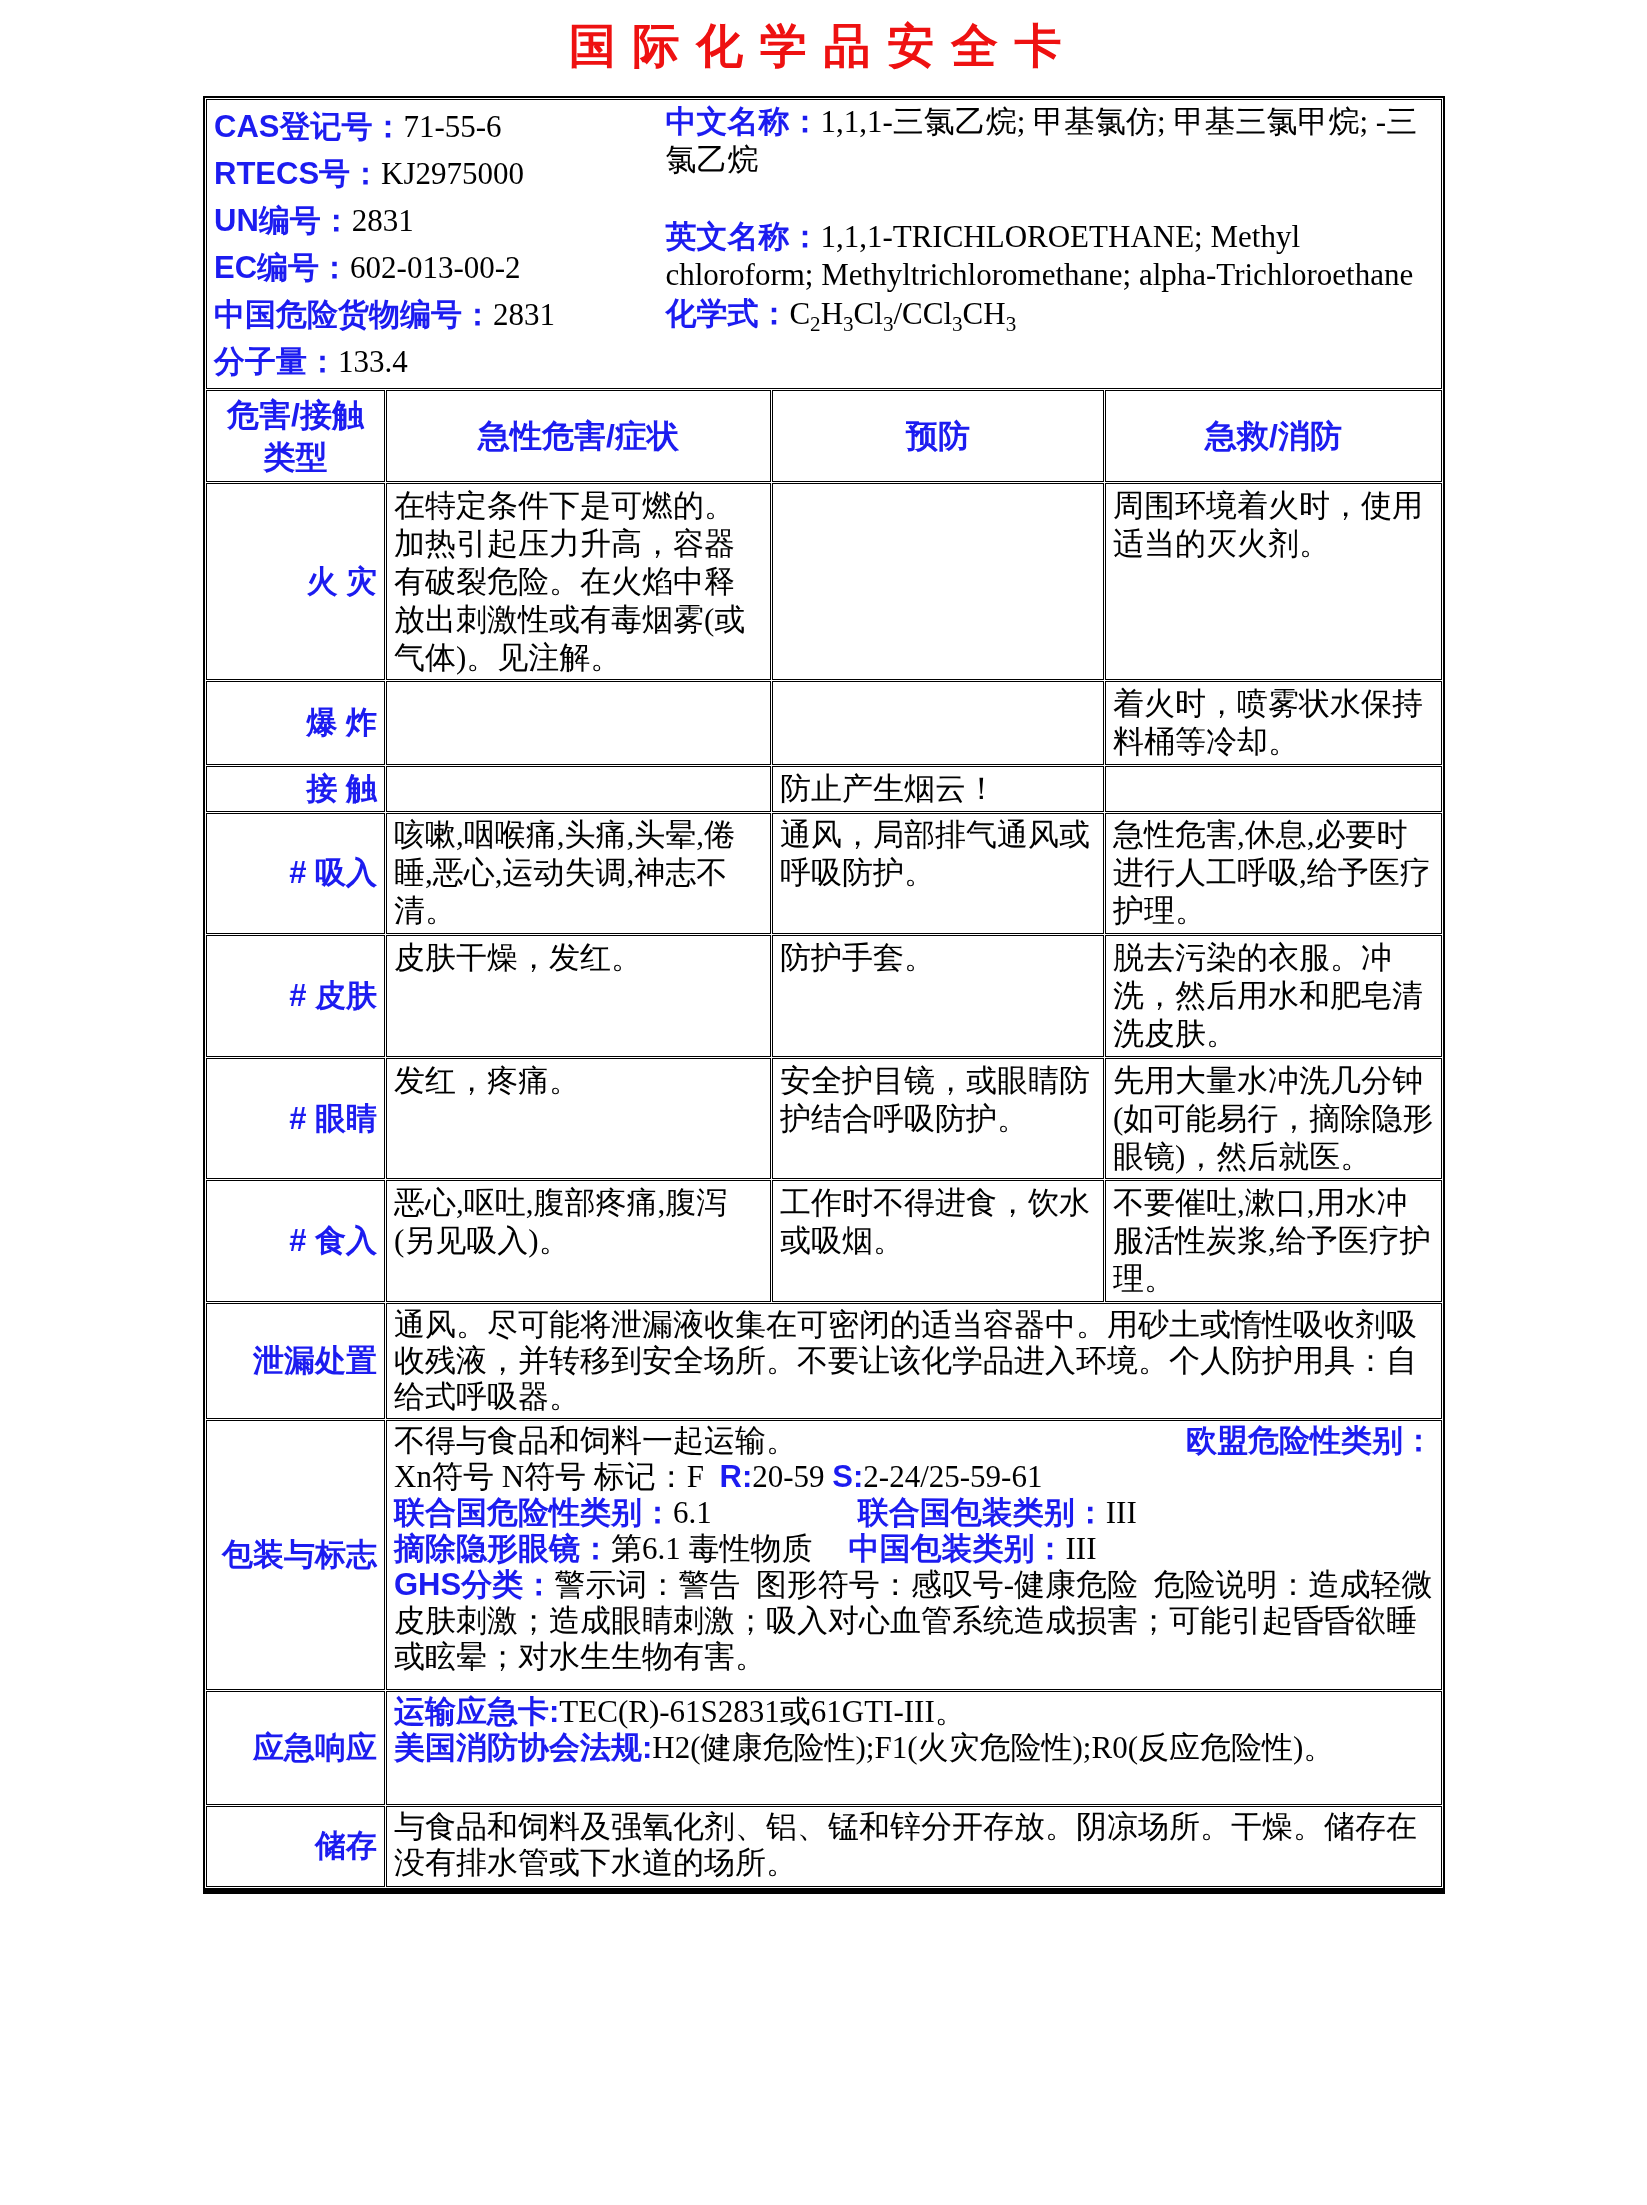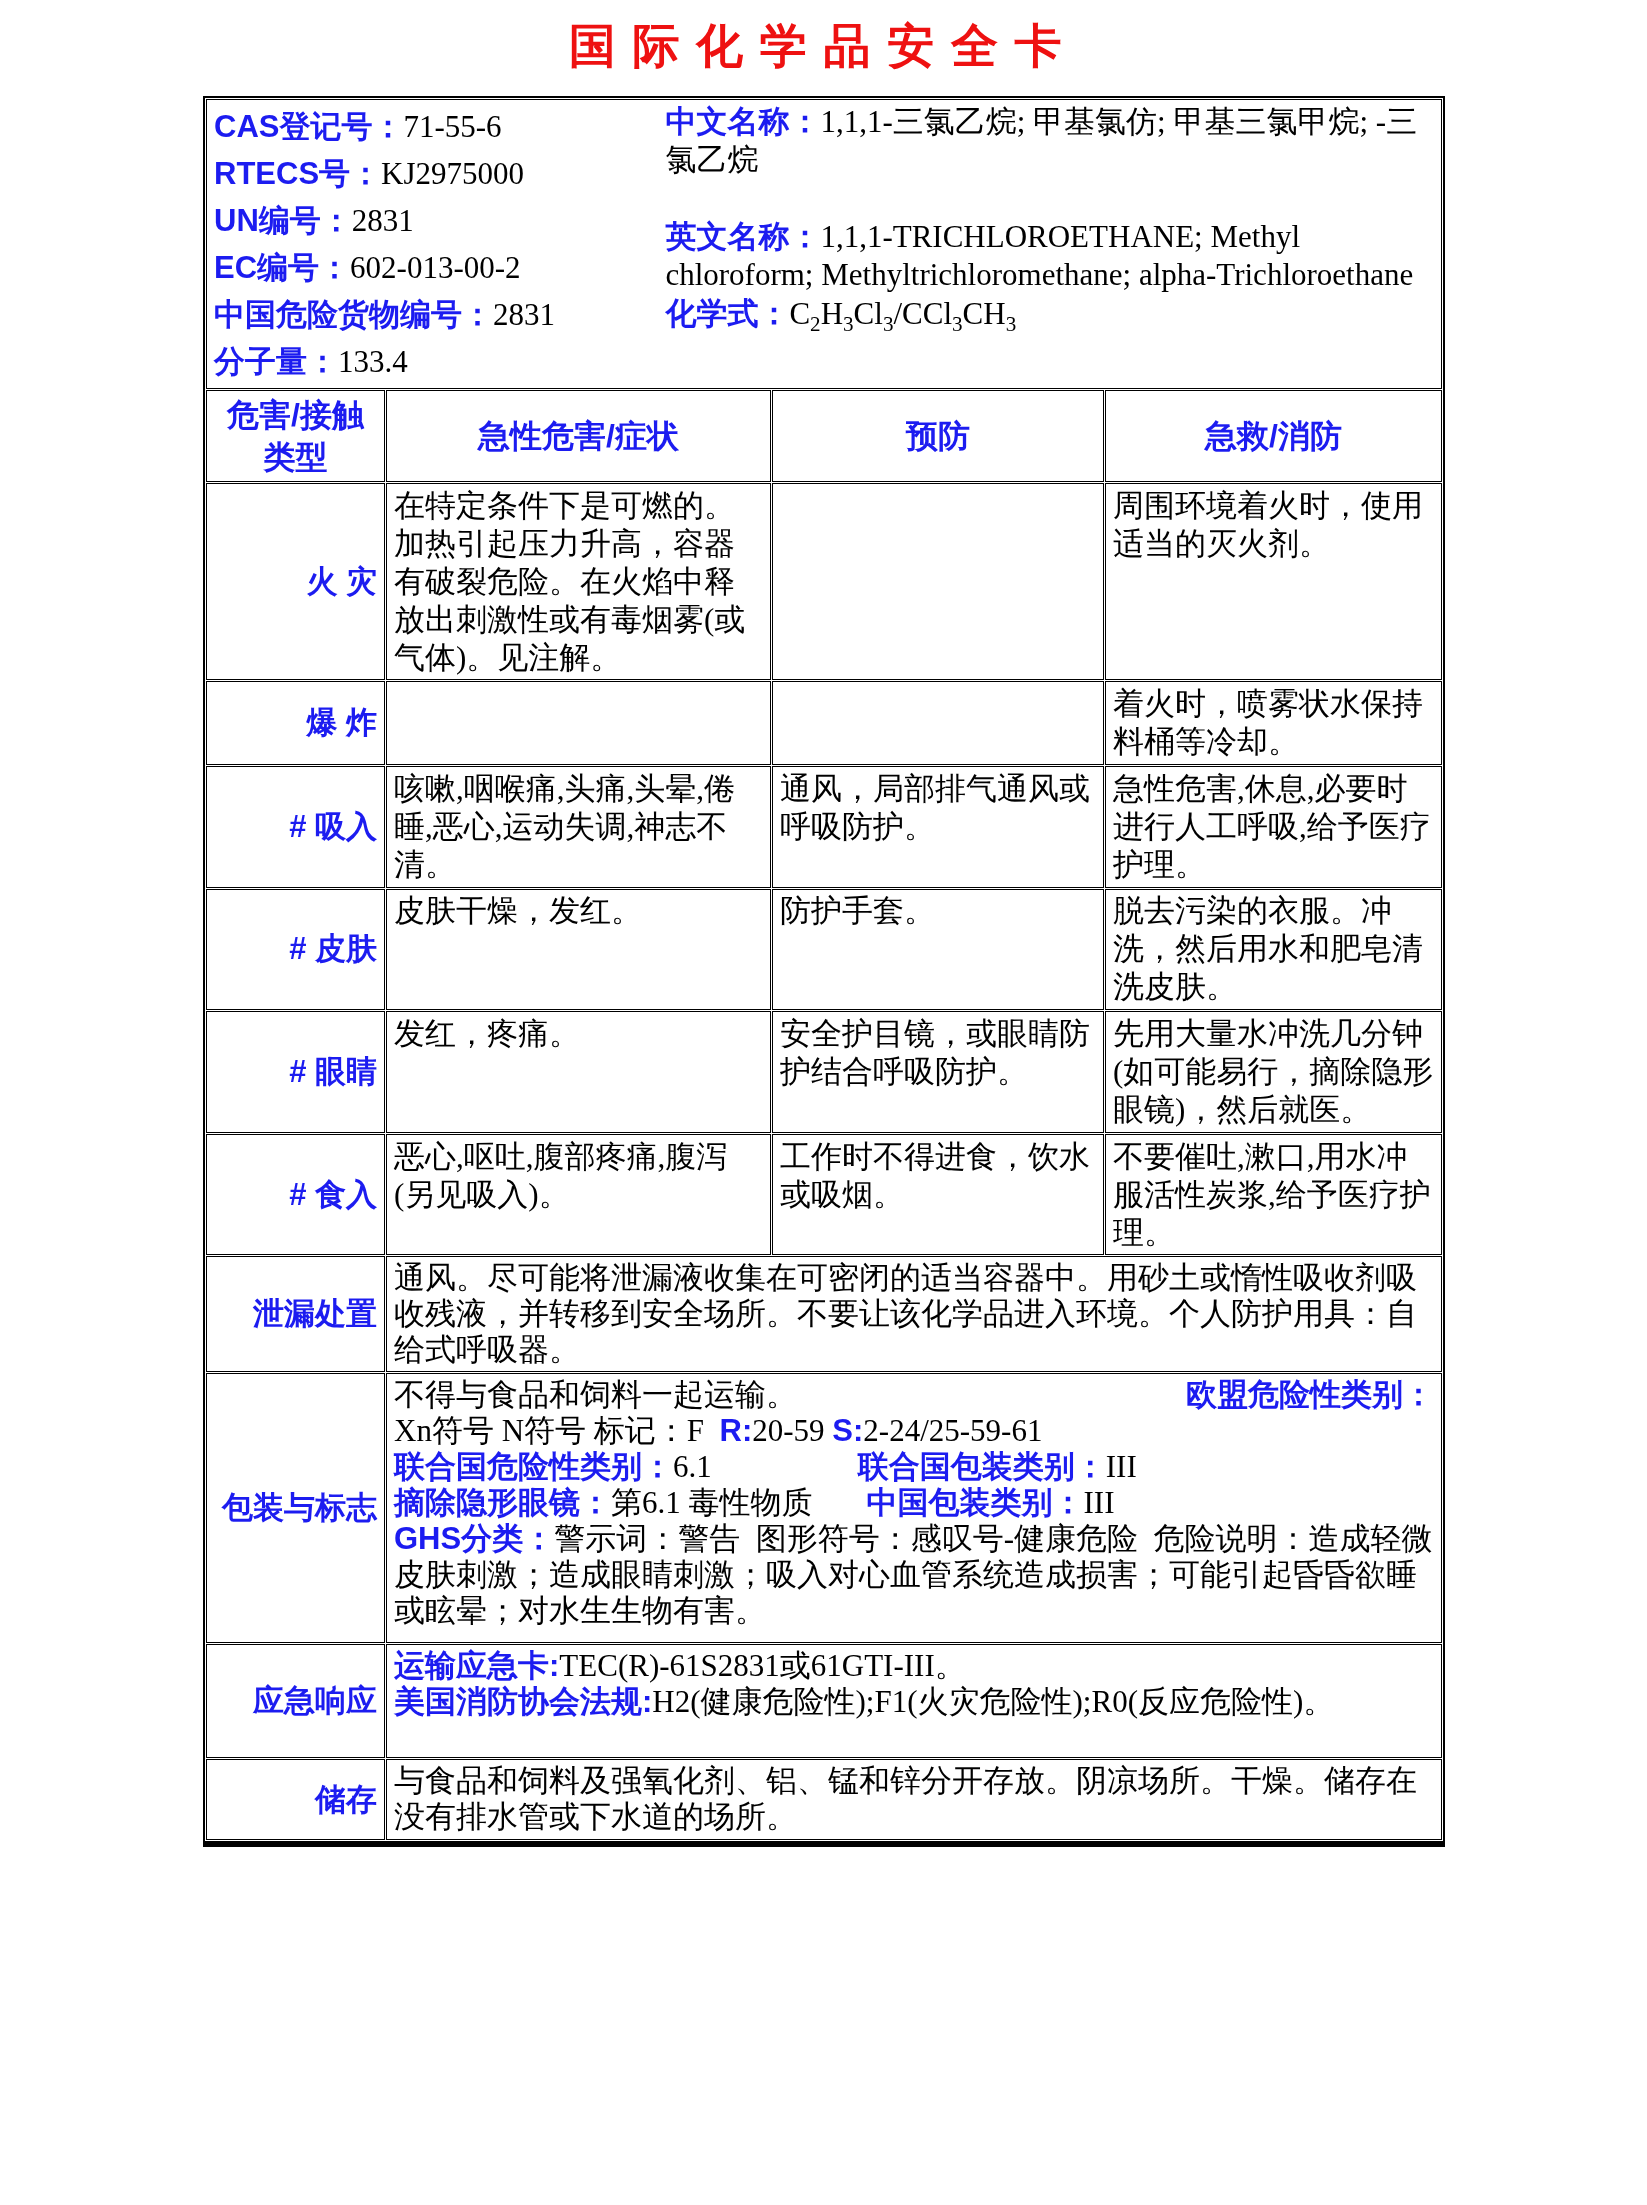--- a/index.html
+++ b/index.html
@@ -80,21 +80,21 @@
   tr.r-eye   td{height:117px;}
   tr.r-ing   td{height:117px;}
   tr.r-spill td{height:113px;}
   tr.r-pack  td{height:270px;}
   tr.r-emer  td{height:114px;}
   tr.r-stor  td{height:81px;}
   .seg-line{line-height:36px;}
   .seg-line span{white-space:pre-wrap;}
   .seg-line.split{display:flex;justify-content:space-between;}
   .gap-lg{margin-left:146px;margin-top:13px;}
-  .gap-sm{margin-left:54px;}
+  .gap-sm{margin-left:36px;}
 </style>
 </head>
 <body>
 
 <h1 class="page-title">国际化学品安全卡</h1>
 
 <table class="card">
   <colgroup>
       <col class="c1">
       <col class="c2">
@@ -136,20 +136,26 @@
     <td>在特定条件下是可燃的。加热引起压力升高，容器有破裂危险。在火焰中释放出刺激性或有毒烟雾(或气体)。见注解。</td>
     <td></td>
     <td>周围环境着火时，使用适当的灭火剂。</td>
   </tr>
   <tr class="r-expl">
     <td class="rowlabel blue">爆 炸</td>
     <td></td>
     <td></td>
     <td>着火时，喷雾状水保持料桶等冷却。</td>
   </tr>
+  <tr class="r-cont">
+    <td class="rowlabel blue">接 触</td>
+    <td></td>
+    <td>防止产生烟云！</td>
+    <td></td>
+  </tr>
   <tr class="r-inh">
     <td class="rowlabel blue"># 吸入</td>
     <td>咳嗽,咽喉痛,头痛,头晕,倦睡,恶心,运动失调,神志不清。</td>
     <td>通风，局部排气通风或呼吸防护。</td>
     <td>急性危害,休息,必要时进行人工呼吸,给予医疗护理。</td>
   </tr>
   <tr class="r-skin">
     <td class="rowlabel blue"># 皮肤</td>
     <td>皮肤干燥，发红。</td>
     <td>防护手套。</td>

